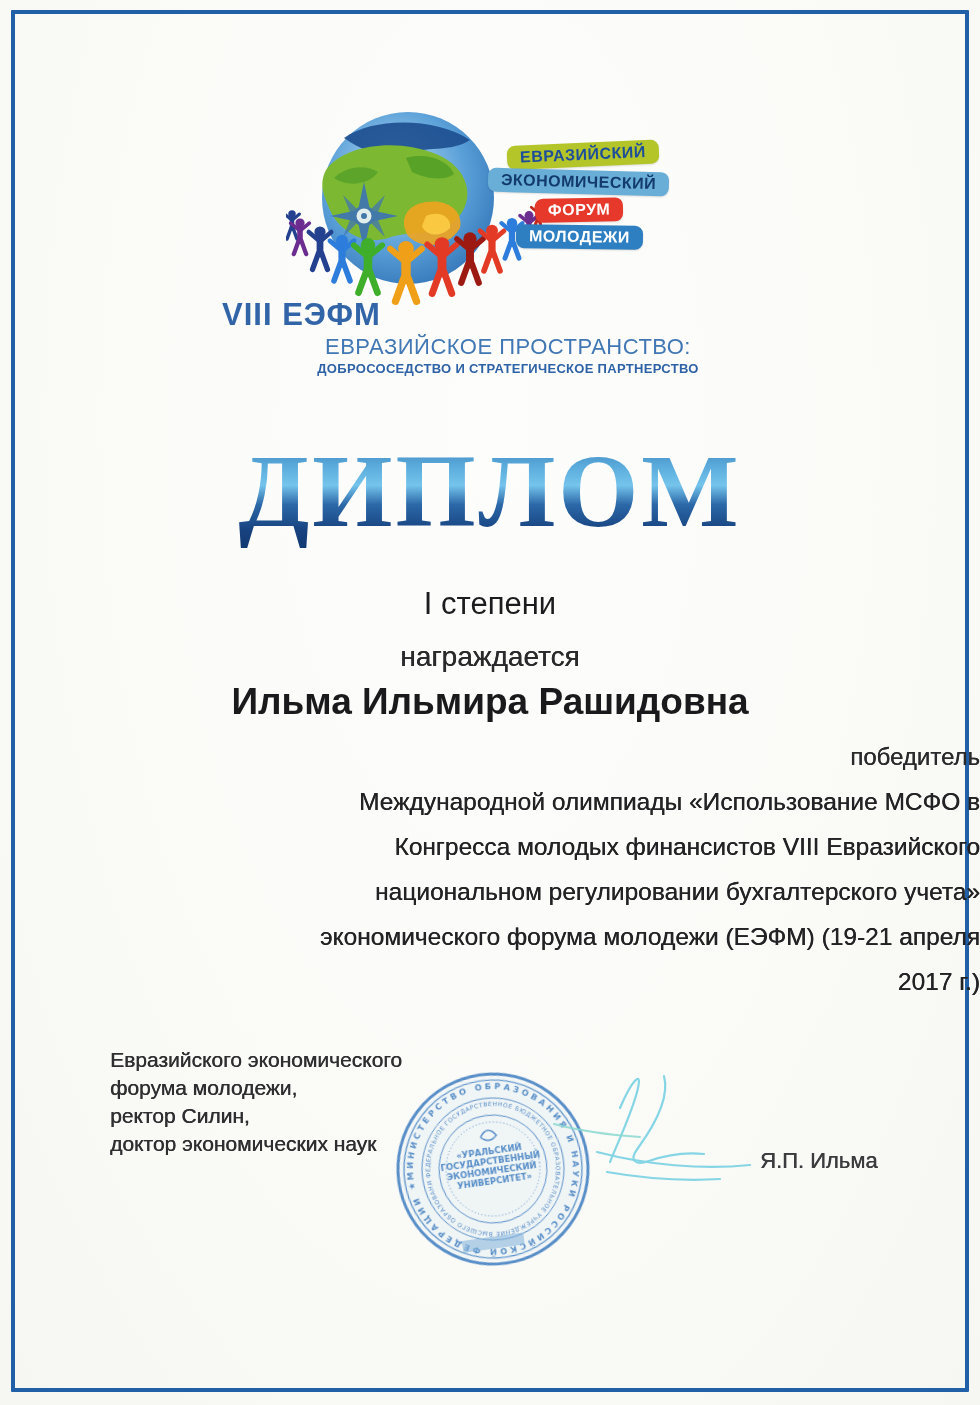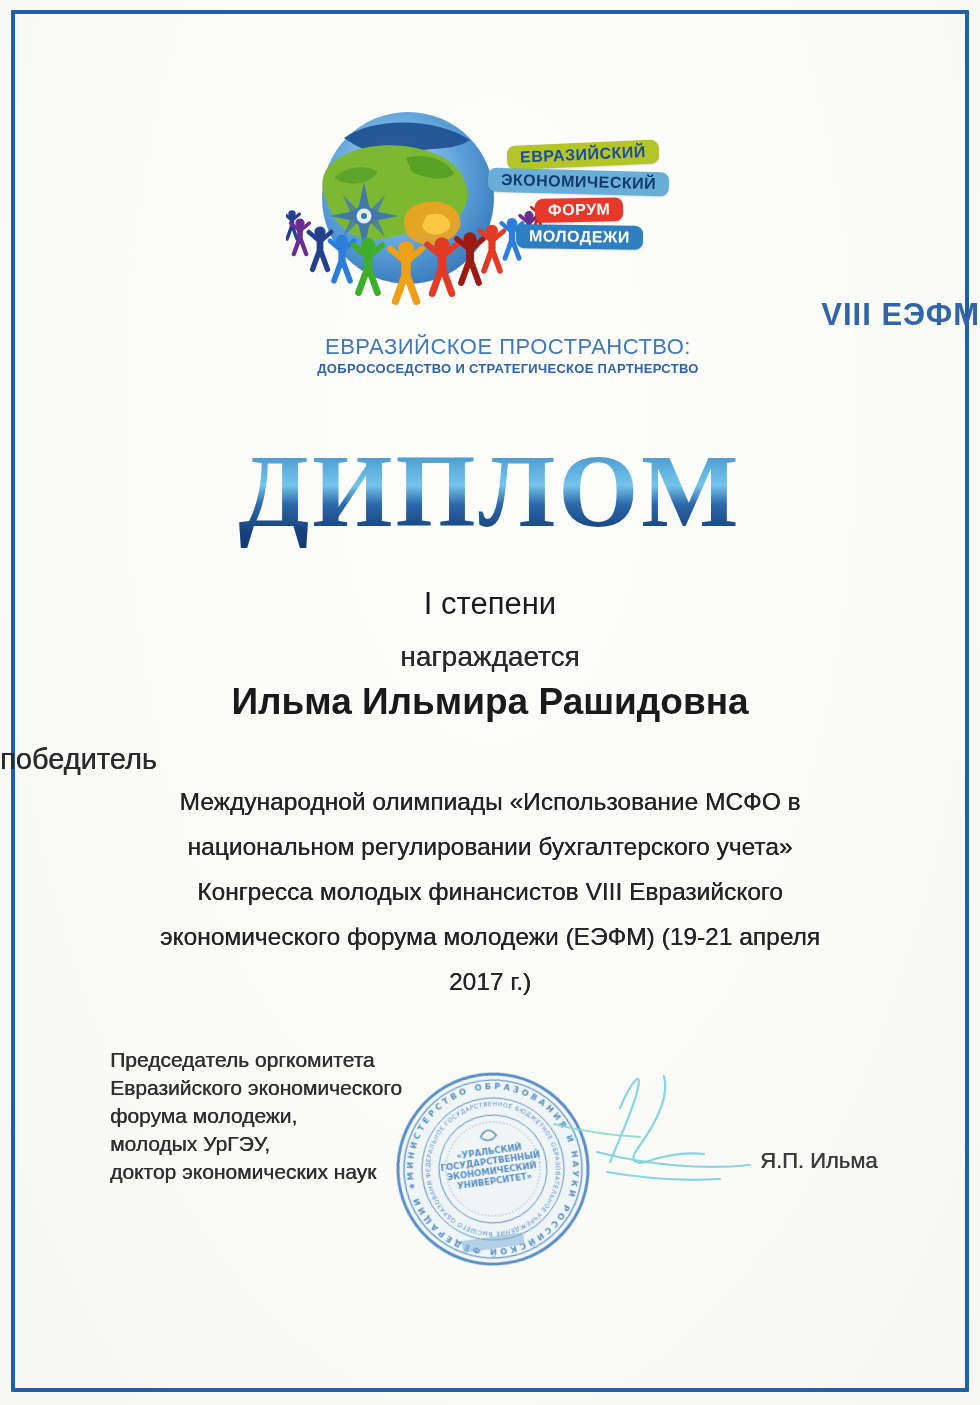--- a/index.html
+++ b/index.html
@@ -28,21 +28,21 @@
     font-weight:bold;font-size:16px;line-height:1.15;
     white-space:nowrap;letter-spacing:0.5px;
     box-shadow:0 1px 2px rgba(0,0,0,0.12);
   }
   .badge-0{background:#b4c529;color:#1d4e9b;transform:rotate(-2.5deg) translateX(4px);}
   .badge-1{background:#69aed6;color:#123a6d;transform:rotate(1.5deg);}
   .badge-2{background:#e6392c;color:#ffffff;transform:rotate(-1deg);}
   .badge-3{background:#2e7fc2;color:#ffffff;transform:rotate(0.8deg);}
   .acronym{
     position:absolute;top:297px;left:0;width:100%;box-sizing:border-box;
-    padding-left:222px;text-align:right;
+    padding-left:222px;text-align:left;
     font-size:31px;font-weight:bold;letter-spacing:1px;color:#3265a8;
   }
   .logo-subtitle{
     position:absolute;top:334px;left:0;width:100%;box-sizing:border-box;
     padding-left:36px;text-align:center;
     font-size:22px;color:#4077b4;letter-spacing:0.5px;
   }
   .logo-tagline{
     position:absolute;top:361px;left:0;width:100%;box-sizing:border-box;
     padding-left:36px;text-align:center;
@@ -56,25 +56,25 @@
   }
   .awarded{
     position:absolute;top:641px;left:0;width:100%;text-align:center;
     font-size:28px;color:#2a2a2c;text-shadow:0.3px 0 0 currentColor;
   }
   .recipient{
     position:absolute;top:681px;left:0;width:100%;text-align:center;
     font-size:37px;font-weight:bold;color:#1a1a1c;
   }
   .result{
-    position:absolute;top:743px;left:0;width:100%;text-align:left;
-    font-size:29px;color:#2a2a2c;text-shadow:0.3px 0 0 currentColor;
+    position:absolute;top:743px;left:0;width:100%;text-align:right;
+    font-size:24px;color:#2a2a2c;text-shadow:0.3px 0 0 currentColor;
   }
   .description{
-    position:absolute;top:779px;left:0;width:100%;text-align:center;
+    position:absolute;top:779px;left:0;width:100%;text-align:right;
     font-size:24.5px;line-height:45px;color:#232325;
     text-shadow:0.3px 0 0 currentColor;
   }
   
   .signer-block{
     position:absolute;left:110px;top:1046px;
     font-size:21px;line-height:28px;color:#2f2f31;
     text-shadow:0.4px 0 0 currentColor;
   }
   .stamp-svg{
@@ -179,31 +179,30 @@
     <text x="490" y="98" text-anchor="middle" font-family="Liberation Serif, DejaVu Serif, serif" font-weight="bold" font-size="103" letter-spacing="3" fill="url(#titleGrad)">ДИПЛОМ</text>
   </svg>
 
   <div class="degree">I степени</div>
   <div class="awarded">награждается</div>
   <div class="recipient">Ильма Ильмира Рашидовна</div>
   <div class="result">победитель</div>
 
   <div class="description">
     <div>Международной олимпиады «Использование МСФО в</div>
+    <div>Конгресса молодых финансистов VIII Евразийского</div>
     <div>национальном регулировании бухгалтерского учета»</div>
-    <div>Конгресса молодых финансистов VIII Евразийского</div>
     <div>экономического форума молодежи (ЕЭФМ) (19-21 апреля</div>
     <div>2017 г.)</div>
   </div>
 
   <div class="signer-block">
-    <div>Председатель оргкомитета</div>
     <div>Евразийского экономического</div>
     <div>форума молодежи,</div>
-    <div>молодых УрГЭУ,</div>
+    <div>ректор Силин,</div>
     <div>доктор экономических наук</div>
   </div>
 
   <svg class="stamp-svg" viewBox="0 0 206 206">
     <defs>
       <path id="ringOuterPath" d="M 103,103 m -80,0 a 80,80 0 1,1 160,0 a 80,80 0 1,1 -160,0"></path>
       <path id="ringMiddlePath" d="M 103,103 m -63,0 a 63,63 0 1,1 126,0 a 63,63 0 1,1 -126,0"></path>
     </defs>
     <g stroke="#4a85c4" fill="none">
       <circle cx="103" cy="103" r="95" stroke-width="3"></circle>

